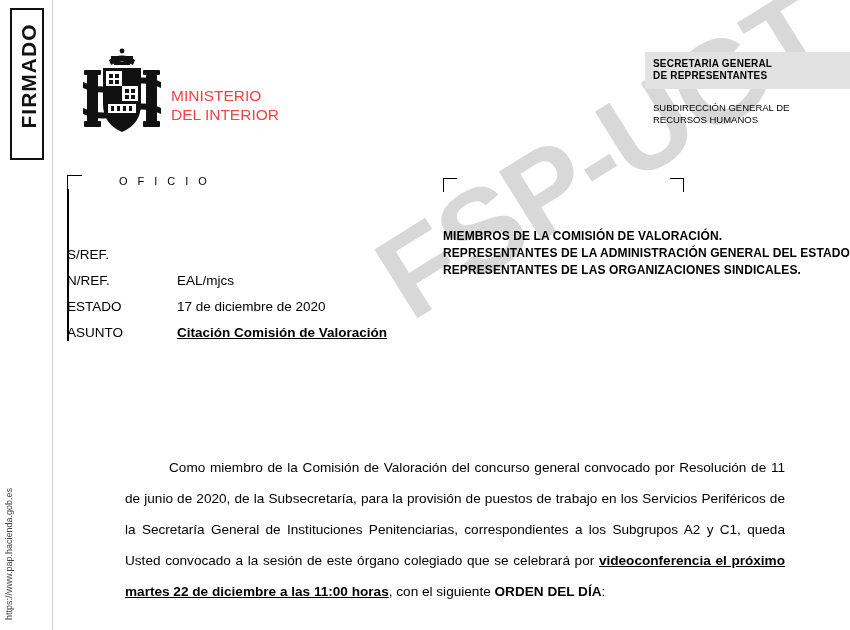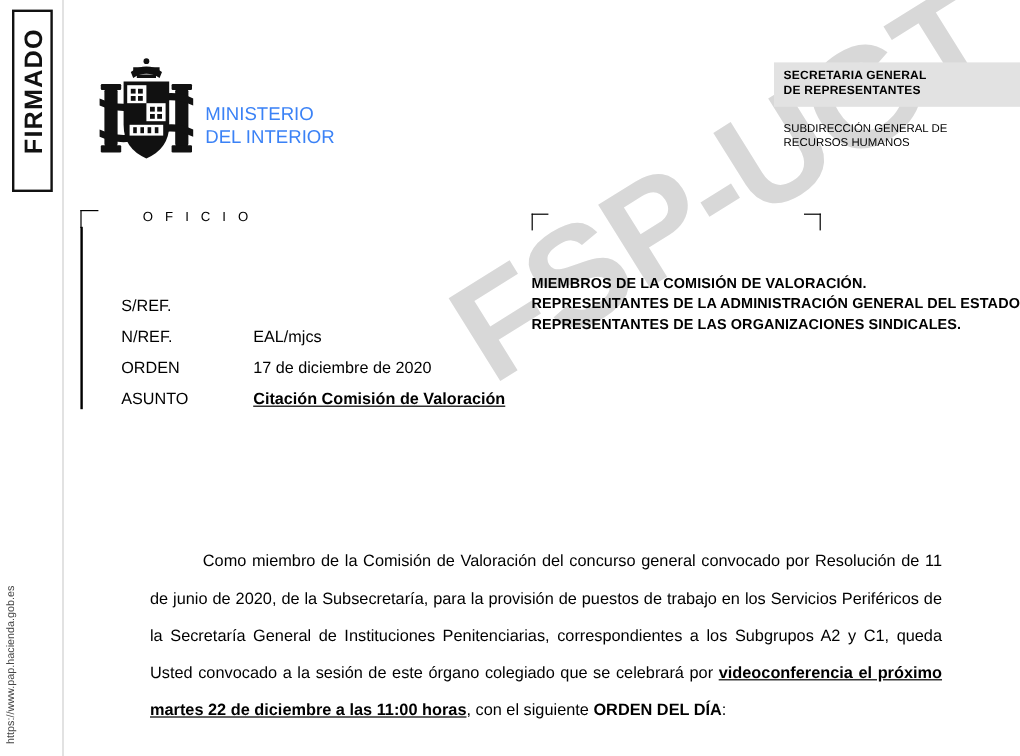--- a/index.html
+++ b/index.html
@@ -107,21 +107,21 @@
     top: 8px;
     width: 82px;
     height: 96px;
   }
   .ministry {
     position: absolute;
     left: 118px;
     top: 46px;
     font-size: 15.5px;
     line-height: 19px;
-    color: #3b82f6;
+    color: #ef4444;
   }
   .sgip {
     position: absolute;
     left: 592px;
     top: 12px;
     width: 205px;
     background: #e2e2e2;
     padding: 6px 8px 8px 8px;
     box-sizing: border-box;
   }
@@ -174,21 +174,20 @@
   }
 
   
   .refs {
     position: absolute;
     left: 14px;
     top: 242px;
     z-index: 2;
     font-size: 13.5px;
     line-height: 26px;
-    padding-left: 34px;
   }
   .ref-row {
     display: flex;
   }
   .ref-label {
     width: 110px;
     flex: 0 0 110px;
   }
   .ref-value {
     flex: 1;
@@ -342,21 +341,21 @@
   <div class="refs">
     <div class="ref-row">
       <div class="ref-label">S/REF.</div>
       <div class="ref-value"></div>
     </div>
     <div class="ref-row">
       <div class="ref-label">N/REF.</div>
       <div class="ref-value">EAL/mjcs</div>
     </div>
     <div class="ref-row">
-      <div class="ref-label">ORDEN</div>
+      <div class="ref-label">ESTADO</div>
       <div class="ref-value">17 de diciembre de 2020</div>
     </div>
     <div class="ref-row">
       <div class="ref-label">ASUNTO</div>
       <div class="ref-value bold-underline">Citación Comisión de Valoración</div>
     </div>
   </div>
 
   <div class="addr-wrap">
     <div class="addr-corner-l"></div>

